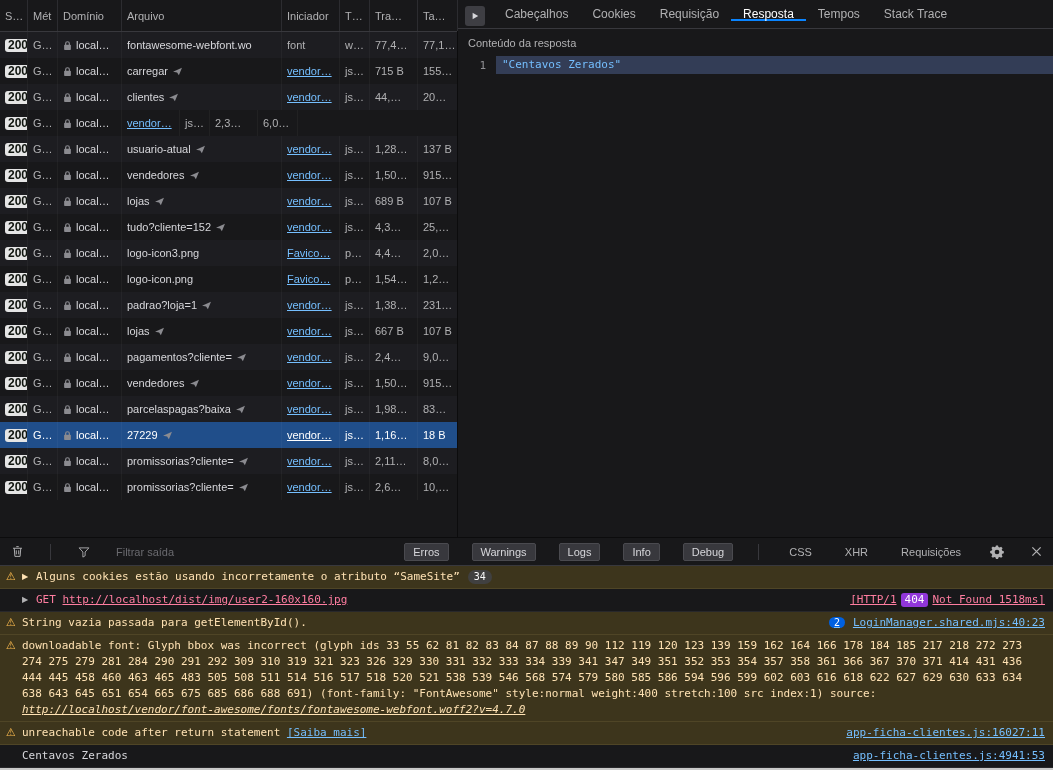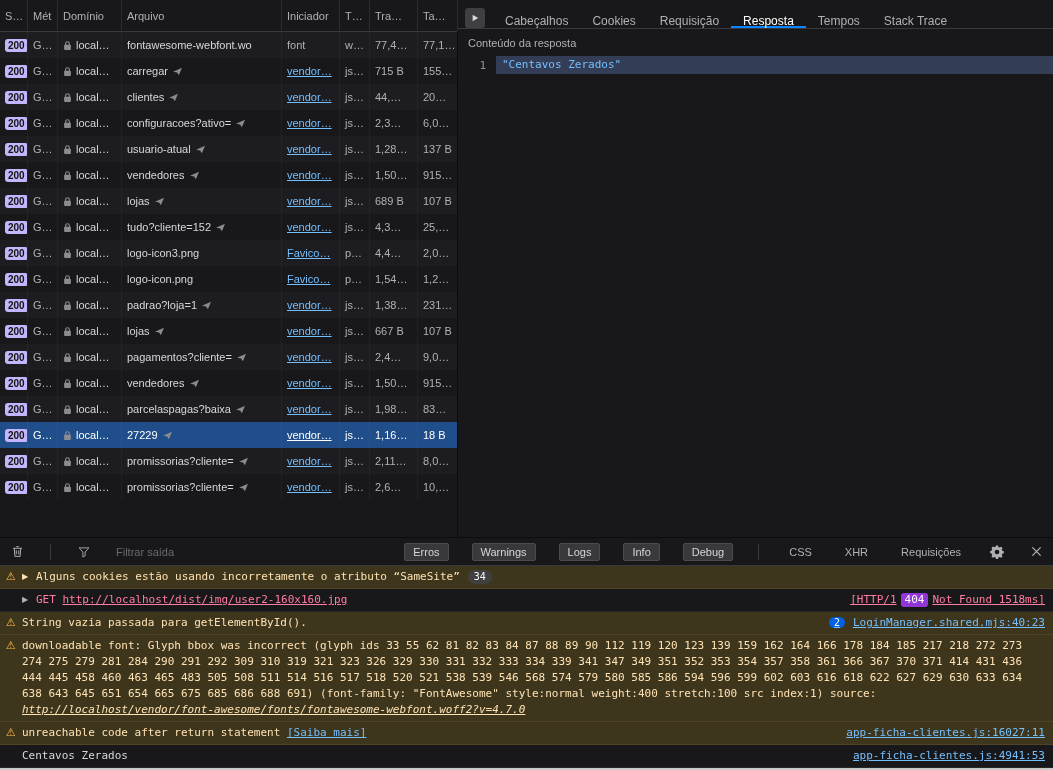--- a/index.html
+++ b/index.html
@@ -16,39 +16,39 @@
   .nheader { height:32px; min-height:32px; display:flex; align-items:center; border-bottom:1px solid #38383d; }
   .hcell { height:100%; display:flex; align-items:center; padding:0 5px; border-right:1px solid #2c2c30; color:#b1b1b3; overflow:hidden; white-space:nowrap; }
   .w-status{width:28px;min-width:28px} .w-method{width:30px;min-width:30px} .w-domain{width:64px;min-width:64px}
   .w-file{width:160px;min-width:160px} .w-init{width:58px;min-width:58px} .w-type{width:30px;min-width:30px}
   .w-tra{width:48px;min-width:48px} .w-ta{width:40px;min-width:40px}
   .nrows { flex:1; overflow:hidden; }
   .nrow { height:26px; display:flex; align-items:center; cursor:default; }
   .nrow:nth-child(odd) { background:#1d1d21; }
   .nrow.selected, .nrow.selected:nth-child(odd) { background:#204e8a; }
   .nrow .c { height:100%; display:flex; align-items:center; padding:0 5px; border-right:1px solid rgba(255,255,255,0.04); overflow:hidden; white-space:nowrap; }
-  .status-badge { background:#c4b5fd; color:#10150f; font-weight:bold; font-size:10px; padding:1px 3px; border-radius:3px; line-height:11px; }
+  .status-badge { background:#e5e5e5; color:#10150f; font-weight:bold; font-size:12px; padding:1px 3px; border-radius:3px; line-height:11px; }
   .method { color:#b1b1b3; }
   .domain-txt, .fname { color:#d7d7db; overflow:hidden; white-space:nowrap; }
   .nrow.selected .domain-txt, .nrow.selected .fname, .nrow.selected .method,
   .nrow.selected .type, .nrow.selected .num, .nrow.selected .init { color:#ffffff; }
   .lockwrap { margin-right:4px; display:flex; align-items:center; flex:none; }
   .c.file { justify-content:flex-start; }
   .sendwrap { flex:none; margin-left:4px; visibility:hidden; display:flex; align-items:center; }
   .sendwrap.on { visibility:visible; }
   .init.link { color:#75bfff; text-decoration:underline; }
   .init.plain { color:#b1b1b3;text-align:center; }
   .nrow.selected .init.link { color:#fff; }
   .type,.num { color:#b1b1b3; }
   .nfooter { height:28px; min-height:28px; border-top:1px solid #38383d; display:flex; align-items:center; padding:0 8px; color:#b1b1b3; }
   .fdiv { width:1px; height:16px; background:#38383d; margin:0 10px; }
   .ficon { margin-right:8px; display:flex; align-items:center; cursor:pointer; }
   
   .details { flex:1; display:flex; flex-direction:column; background:#18181a; overflow:hidden; }
-  .dtabs { height:29px; min-height:29px; display:flex; align-items:flex-end; border-bottom:1px solid #38383d; }
+  .dtabs { height:29px; min-height:29px; display:flex; align-items:center; border-bottom:1px solid #38383d; }
   .play-btn { width:20px; height:20px; margin:4px 8px 0 7px; background:#3e3e43; border-radius:3px; display:flex; align-items:center; justify-content:center; cursor:pointer; }
   .dtab { padding:0 12px; display:flex; align-items:center; font-size:12px; color:#b1b1b3; cursor:pointer; }
   .dtab.active { color:#fff; box-shadow: inset 0 -2px 0 #0a84ff; }
   .dsection { height:27px; display:flex; align-items:center; padding-left:10px; color:#b1b1b3; }
   .code-line { display:flex; height:18px; align-items:center; font-family:"DejaVu Sans Mono", monospace; font-size:11px; }
   .gutter { width:38px; min-width:38px; text-align:right; padding-right:10px; color:#8f8f94; }
   .line-content { flex:1; height:18px; line-height:18px; background:#333d56; color:#75bfff; padding-left:6px; white-space:pre; }
   
   .console { height:233px; min-height:233px; border-top:1px solid #0c0c0d; display:flex; flex-direction:column; background:#18181a; }
   .ctoolbar { height:28px; min-height:28px; border-bottom:1px solid #38383d; display:flex; align-items:center; padding:0 6px;gap:17px; }
@@ -197,28 +197,20 @@
             <span class="c w-method method">G…</span>
             <span class="c w-domain">
               <span class="lockwrap">
                 <svg width="9" height="11" viewBox="0 0 12 14">
                   <path d="M3.5 6.5V4.5a2.5 2.5 0 015 0v2" stroke="#8b8b90" stroke-width="1.6" fill="none"></path>
                   <rect x="1.5" y="6" width="9" height="7" rx="1" fill="#8b8b90"></rect>
                 </svg>
               </span>
               <span class="domain-txt">local…</span>
             </span>
-            <span class="c w-file file">
-              <span class="fname">configuracoes?ativo=</span>
-              <span class="sendwrap on">
-                <svg width="11" height="11" viewBox="0 0 16 16">
-                  <path d="M1.5 8.5l13-6-4.5 11-2.6-4L1.5 8.5z" fill="#8b8b90"></path>
-                </svg>
-              </span>
-            </span>
             <span class="c w-init">
               <span class="init link">vendor…</span>
             </span>
             <span class="c w-type type">js…</span>
             <span class="c w-tra num">2,3…</span>
             <span class="c w-ta num">6,0…</span>
           </div>
 
           <div class="nrow">
             <span class="c w-status">

